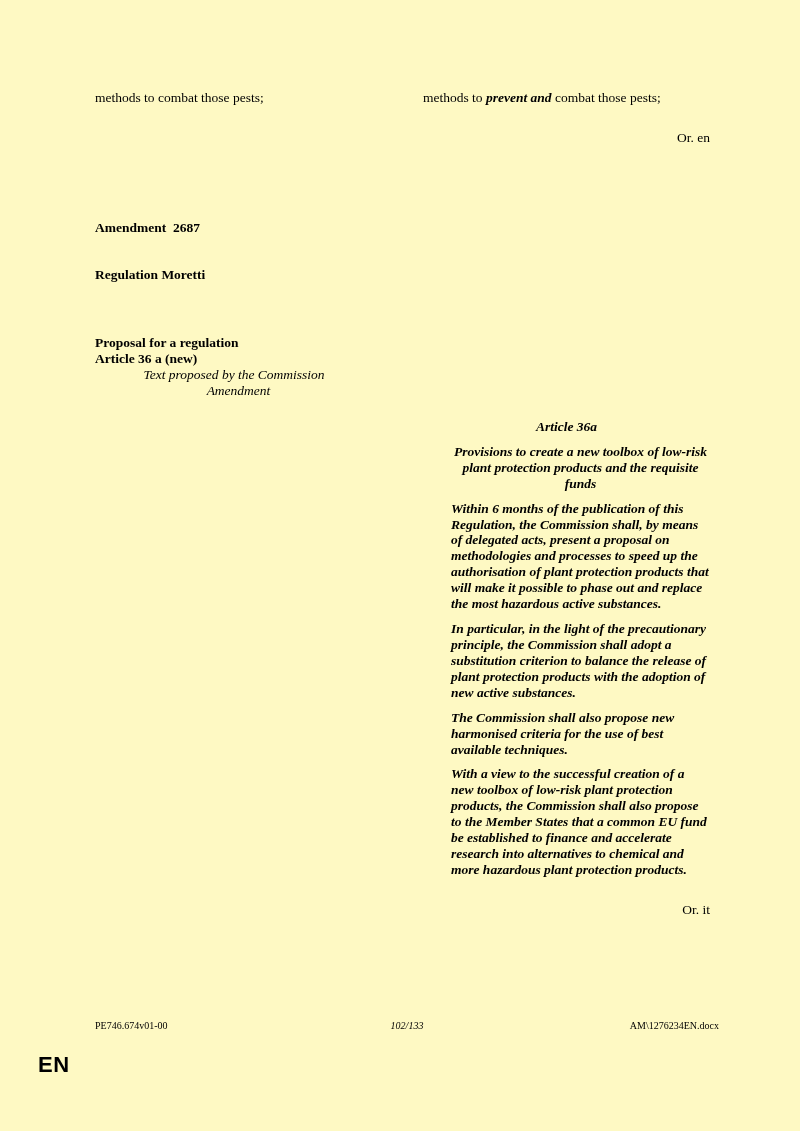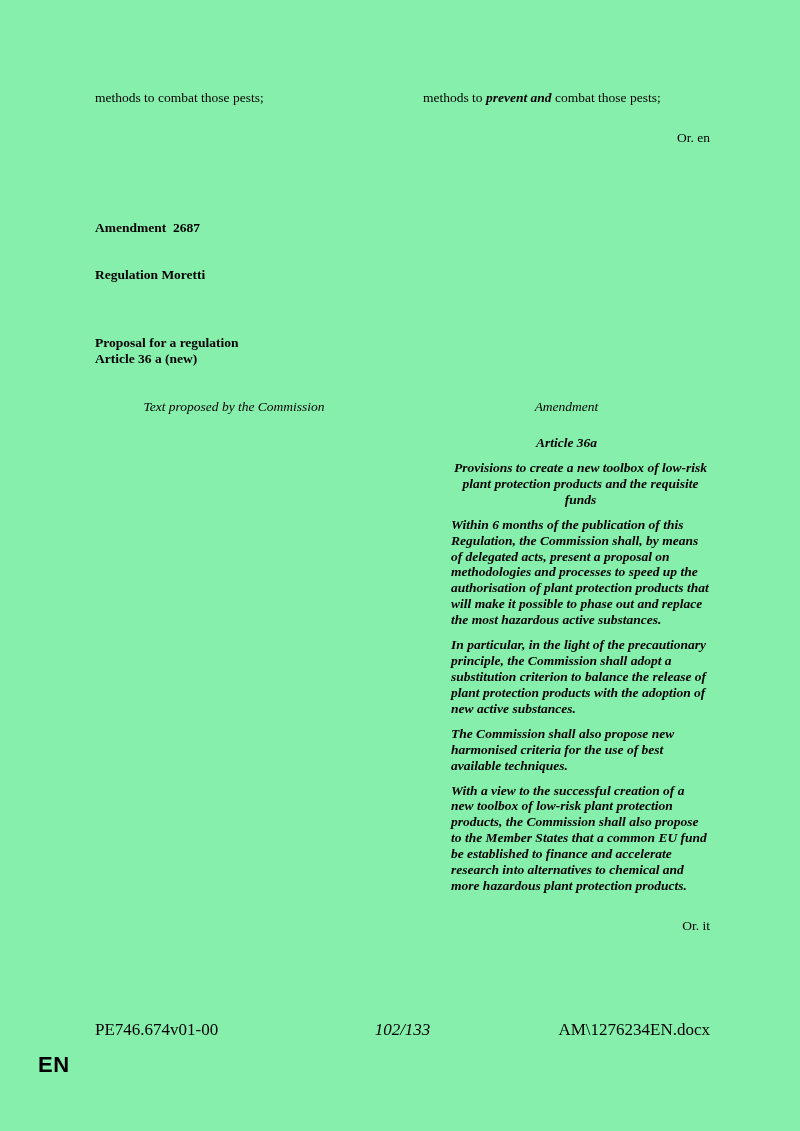--- a/index.html
+++ b/index.html
@@ -4,21 +4,21 @@
 <style>
   html, body {
     margin: 0;
     padding: 0;
     background: #ffffff;
   }
   .page {
     position: relative;
     width: 800px;
     height: 1131px;
-    background: #86efac;
+    background: #fef9c3;
     font-family: "Liberation Serif", serif;
     font-size: 13.5px;
     line-height: 1.18;
     color: #000000;
     overflow: hidden;
   }
   .content {
     position: absolute;
     left: 95px;
     top: 90px;
@@ -40,36 +40,36 @@
     margin-top: 24px;
   }
   .amendment-head {
     margin-top: 42px;
     white-space: pre-wrap;
   }
   .proposal-head {
     margin-top: 20px;
   }
   .col-headers {
-    margin-top: 32px;
+    flex-direction: column;
   }
   .body-cols {
     margin-top: 20px;
   }
   .amendment-col p + p {
     margin-top: 9px;
     margin-left: 28px;
   }
   .footer {
     position: absolute;
     left: 95px;
-    right: 90px;
+    right: 81px;
     top: 1020px;
     height: 18px;
-    font-size: 17px;
+    font-size: 10px;
   }
   .footer-center {
     position: absolute;
     left: 50%;
     transform: translateX(-50%);
     font-style: italic;
   }
   .footer-right {
     position: absolute;
     right: 0;

